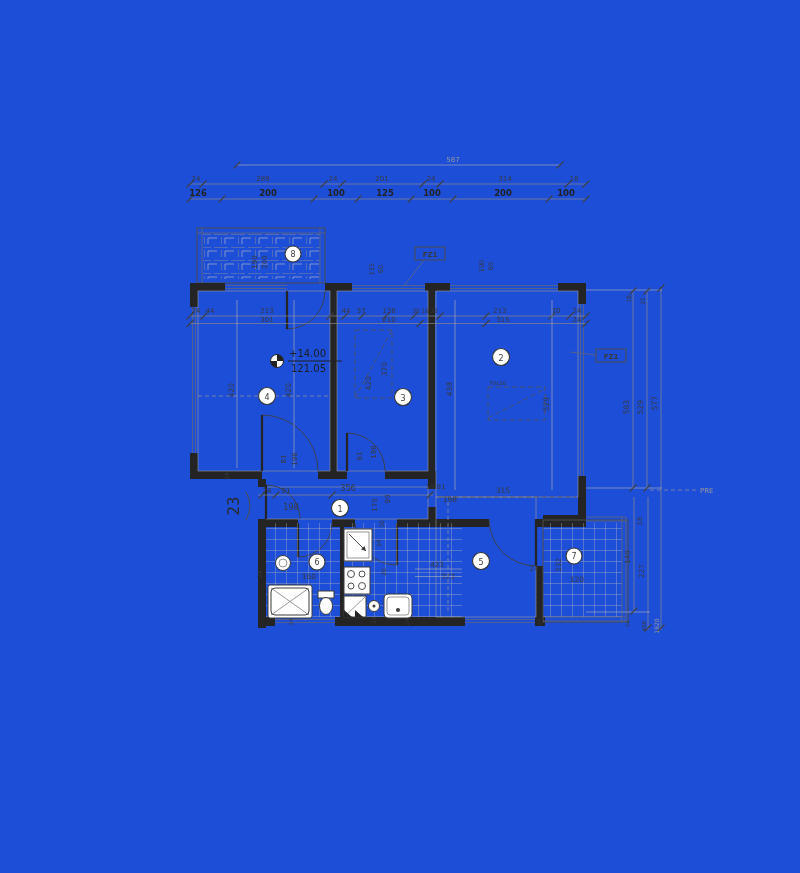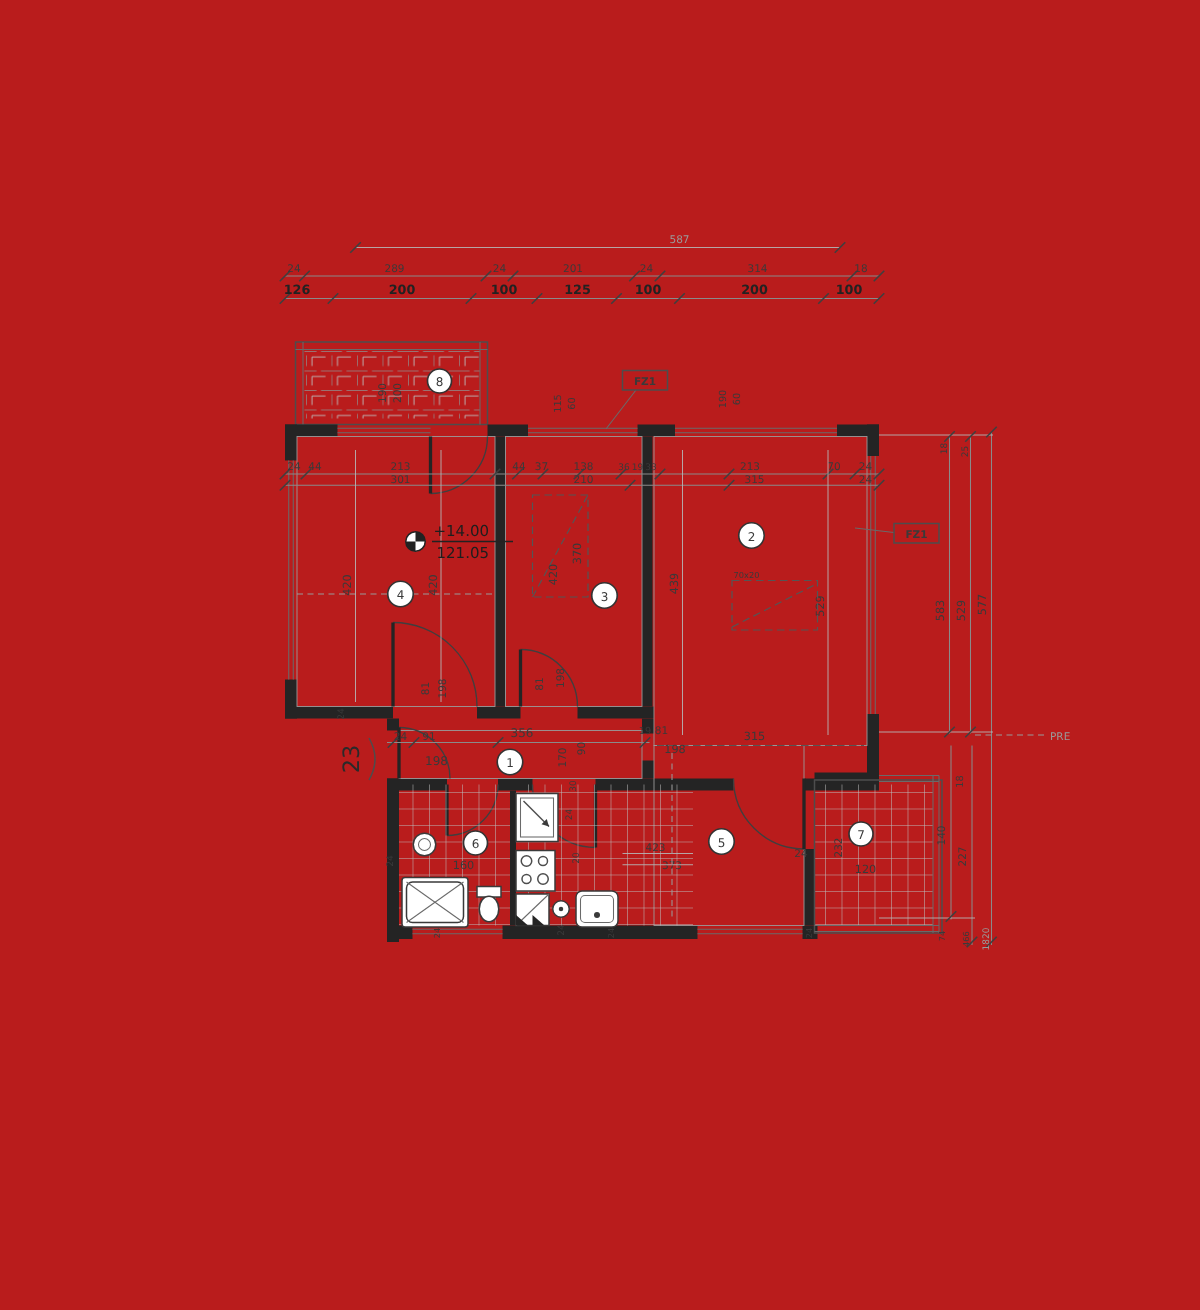--- a/index.html
+++ b/index.html
@@ -1,16 +1,16 @@
 <!DOCTYPE html>
 <html><head>
 <meta charset="utf-8">
 <style>
   html,body{margin:0;padding:0;background:#ffffff;}
-  .stage{width:800px;height:873px;position:relative;margin:0 auto;background:#b91c1c;}
+  .stage{width:800px;height:873px;position:relative;margin:0 auto;background:#1d4ed8;}
   svg{display:block;}
   text{font-family:"DejaVu Sans",sans-serif;fill:#3a3a3a;text-anchor:middle;}
   .f55{font-size:5.5px}.f6{font-size:6px}.f65{font-size:6.5px}.f7{font-size:7px}
   .f75{font-size:7.5px}.f8{font-size:8px}.f85{font-size:8.5px;font-weight:bold;fill:#222}
   .f10{font-size:10px;fill:#1e1e1e}.f15{font-size:15px;fill:#2a2a2a}
   .grey{fill:#9a9a9a}
   .wall{fill:#242424}
   .thin{stroke:#4d4d4d;stroke-width:1;fill:none}
   .thin2{stroke:#6a6a6a;stroke-width:0.7;fill:none}
   .inner{stroke:#9a9a9a;stroke-width:0.6;fill:none}

